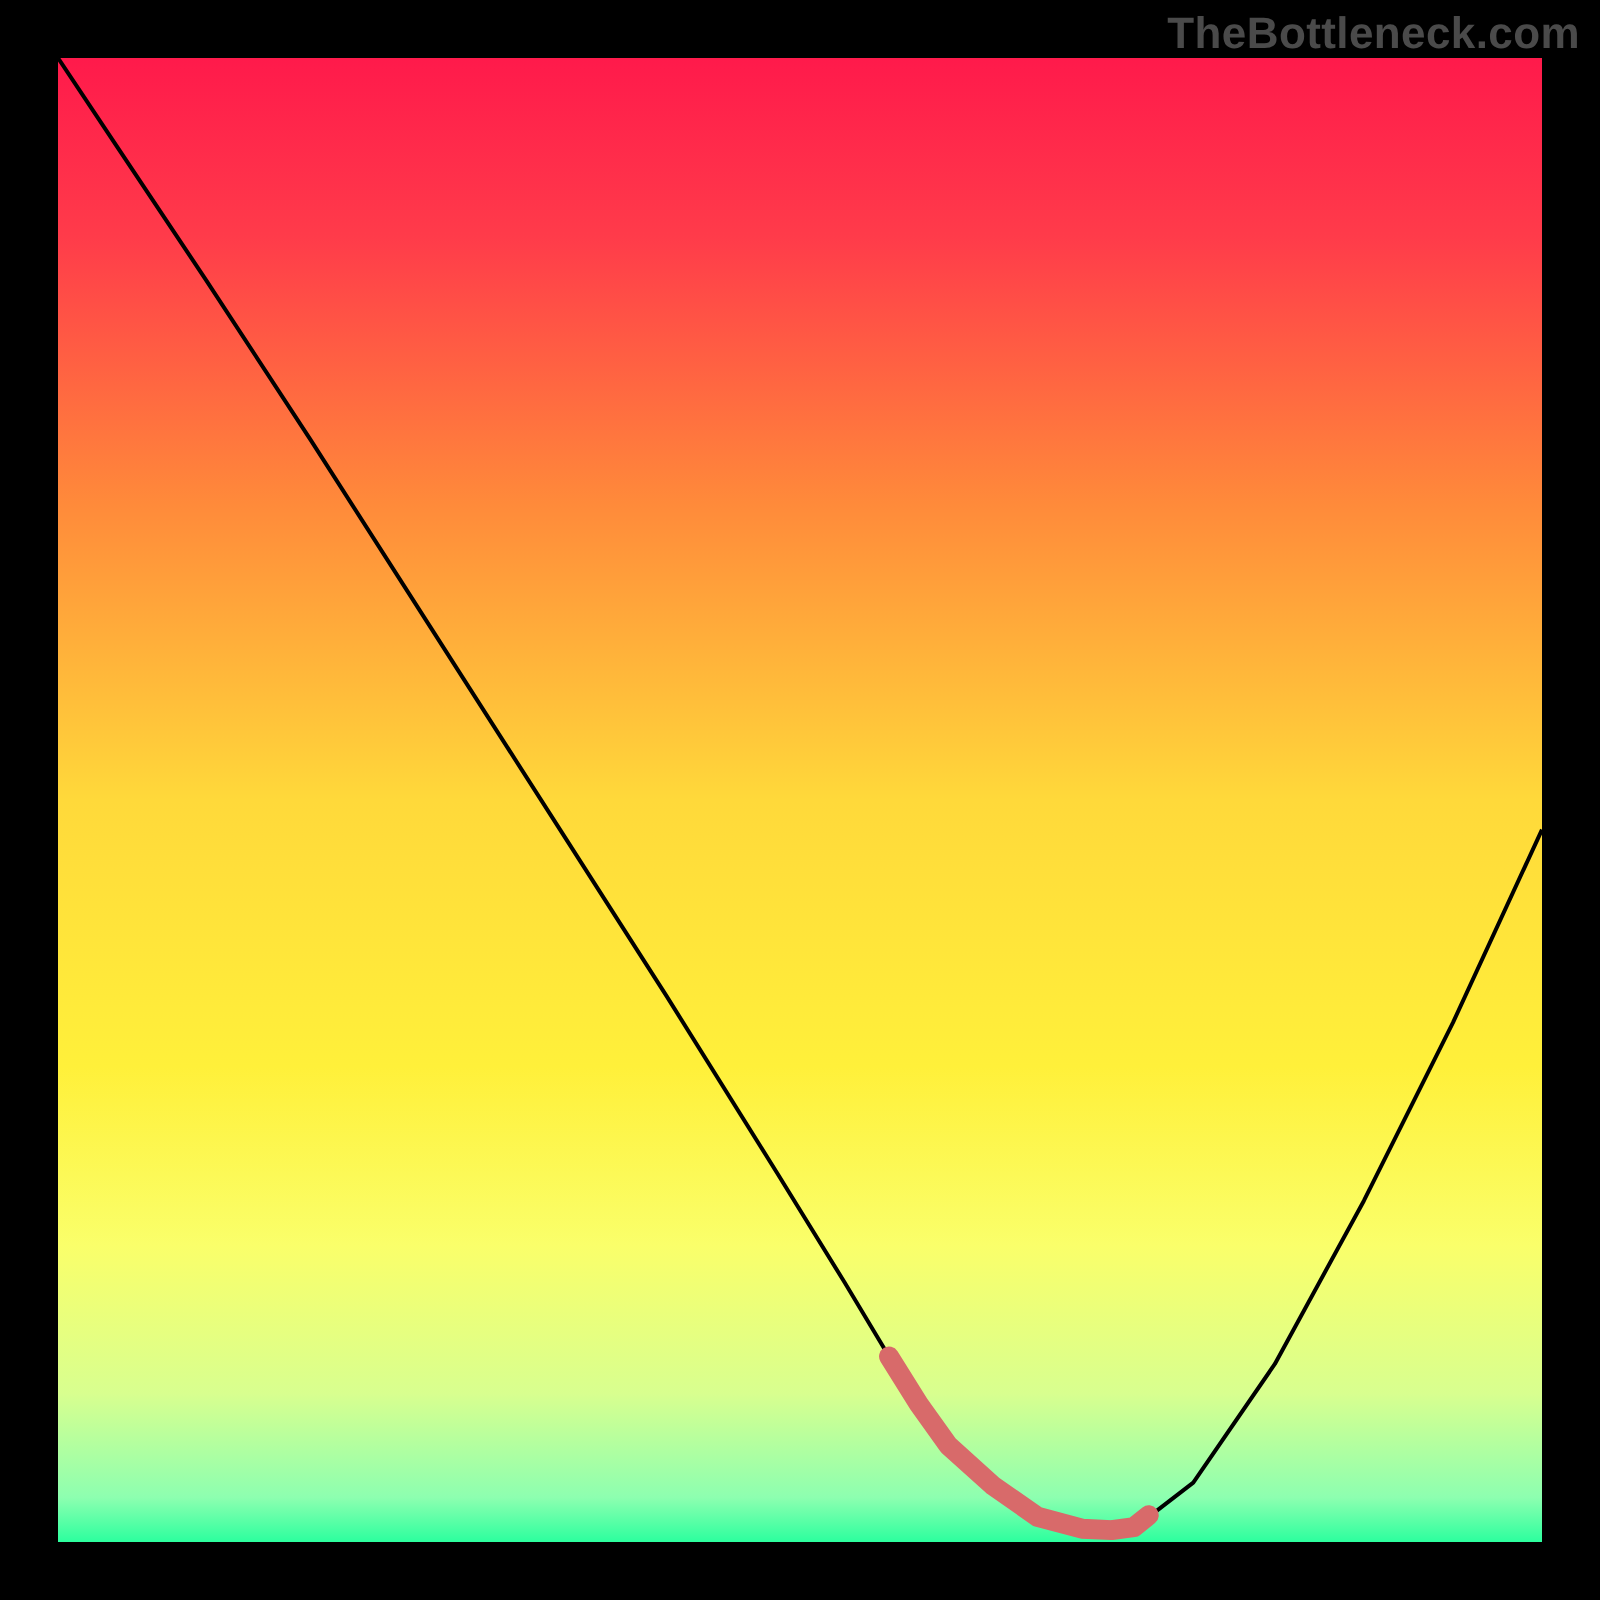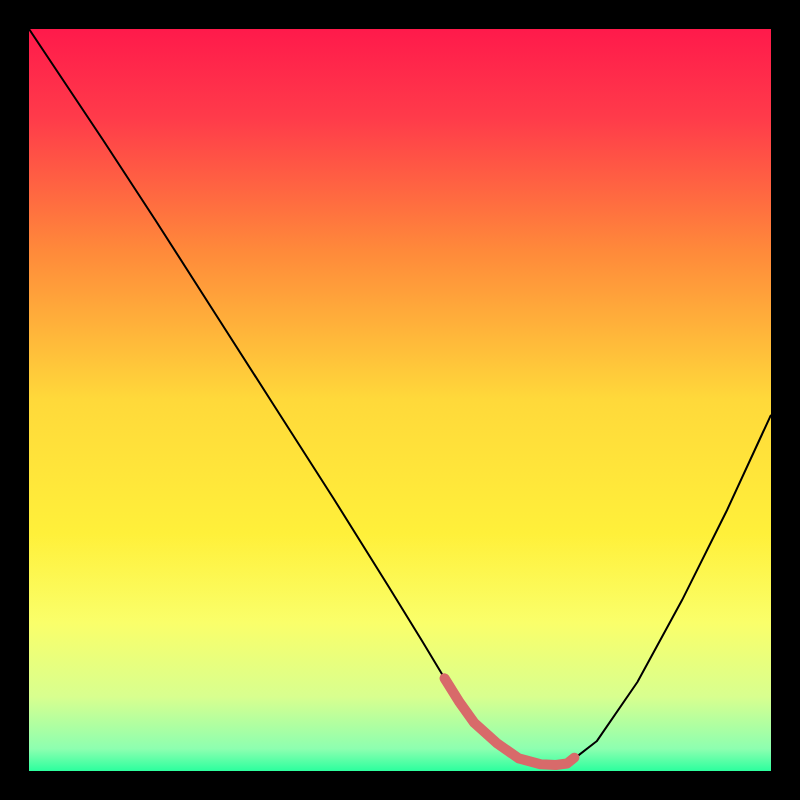--- a/index.html
+++ b/index.html
@@ -34,20 +34,21 @@
     width: 742px;
     height: 742px;
     background: #000;
   }
   svg { display: block; }
 </style>
 </head>
 <body>
 
 <div class="frame">
+  <div class="watermark">TheBottleneck.com</div>
 
   <div class="plot-wrap">
     <svg id="chart-svg" width="742" height="742" viewBox="0 0 742 742" xmlns="http://www.w3.org/2000/svg">
       <defs>
         <linearGradient id="bg-grad" x1="0" y1="0" x2="0" y2="1">
             <stop offset="0%" stop-color="#ff1a4b"></stop>
             <stop offset="12%" stop-color="#ff3b4a"></stop>
             <stop offset="30%" stop-color="#ff8a3a"></stop>
             <stop offset="50%" stop-color="#ffd93a"></stop>
             <stop offset="68%" stop-color="#fff03a"></stop>

